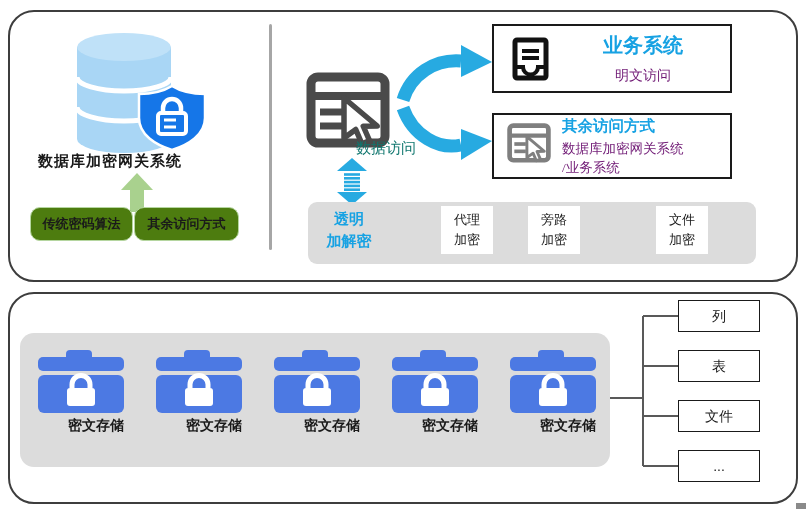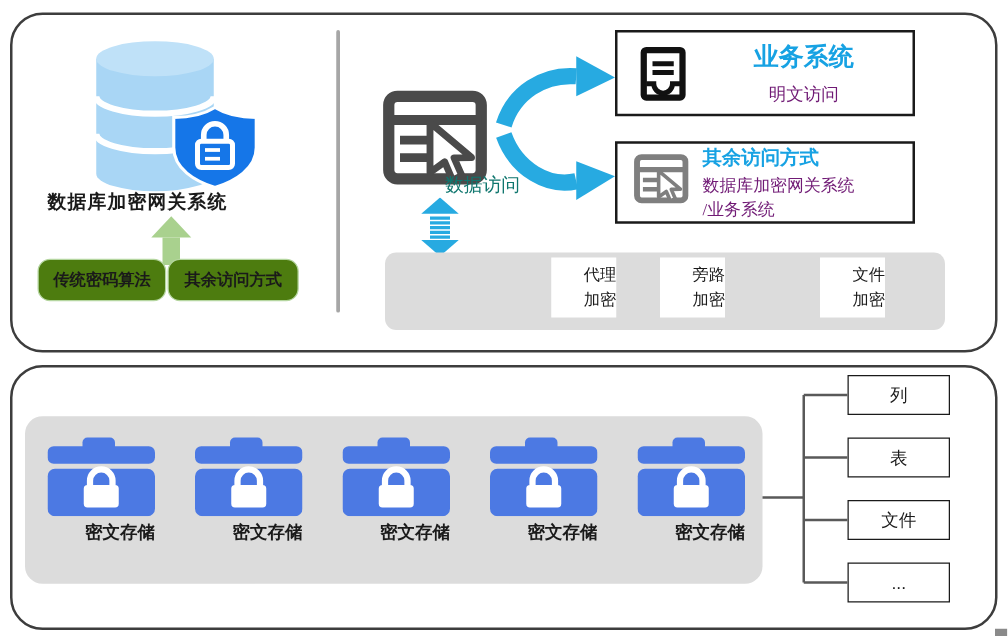--- a/index.html
+++ b/index.html
@@ -20,21 +20,21 @@
     position:absolute; top:207px; height:32px; line-height:32px;
     background:#4d7c0f; border:1px solid #b5d6a0; border-radius:10px;
     text-align:center; font-size:13px; font-weight:700;
   }
   .divider { left:269px; top:24px; width:3px; height:226px; background:#A6A6A6; border-radius:2px; }
   .data-access-label { left:356px; top:139px; width:90px; font-size:15px; font-weight:500; color:#0f766e; }
   .gray-bar { left:308px; top:202px; width:448px; height:62px; background:#DCDCDC; border-radius:9px; }
   .transparent-label { left:313px; top:208px; width:72px; text-align:center;
     font-size:15px; font-weight:700; color:#17A2E3; line-height:22px; }
   .mode-chip { position:absolute; top:206px; width:52px; height:48px; background:#ffffff;
-    text-align:right; font-size:13px; line-height:20px; padding-top:4px; box-sizing:border-box; }
+    text-align:center; font-size:13px; line-height:20px; padding-top:4px; box-sizing:border-box; }
   .target-box { position:absolute; left:492px; width:240px; background:#fff;
     border:2px solid #1a1a1a; box-sizing:border-box; }
   .target-title { font-size:15px; font-weight:700; color:#17A2E3; }
   .target-line { font-size:13.5px; color:#701a75;font-family:Liberation Serif, serif; }
   
   .storage-tray { left:20px; top:333px; width:590px; height:134px; background:#DCDCDC; border-radius:14px; }
   .folder { position:absolute; top:349px; width:86px; height:92px; }
   .folder-label { position:absolute; top:68px; left:0; width:86px; text-align:right;
     font-size:14px; font-weight:700; }
   .tree-box { position:absolute; left:678px; width:82px; height:32px; line-height:30px;
@@ -98,20 +98,24 @@
     <polygon points="17,0 32,13 2,13" fill="#27AAE1"></polygon>
     <rect x="9" y="15.2" width="16" height="2.6" fill="#27AAE1"></rect>
     <rect x="9" y="19.0" width="16" height="2.6" fill="#27AAE1"></rect>
     <rect x="9" y="22.8" width="16" height="2.6" fill="#27AAE1"></rect>
     <rect x="9" y="26.6" width="16" height="2.6" fill="#27AAE1"></rect>
     <rect x="9" y="30.4" width="16" height="2.6" fill="#27AAE1"></rect>
     <polygon points="17,47 32,34 2,34" fill="#27AAE1"></polygon>
   </svg>
 
   <div class="abs gray-bar"></div>
+  <div class="abs transparent-label">
+    <div>透明</div>
+    <div>加解密</div>
+  </div>
   <div class="mode-chip" style="left:441px;">
     <div>代理</div>
     <div>加密</div>
   </div>
   <div class="mode-chip" style="left:528px;">
     <div>旁路</div>
     <div>加密</div>
   </div>
   <div class="mode-chip" style="left:656px;">
     <div>文件</div>

